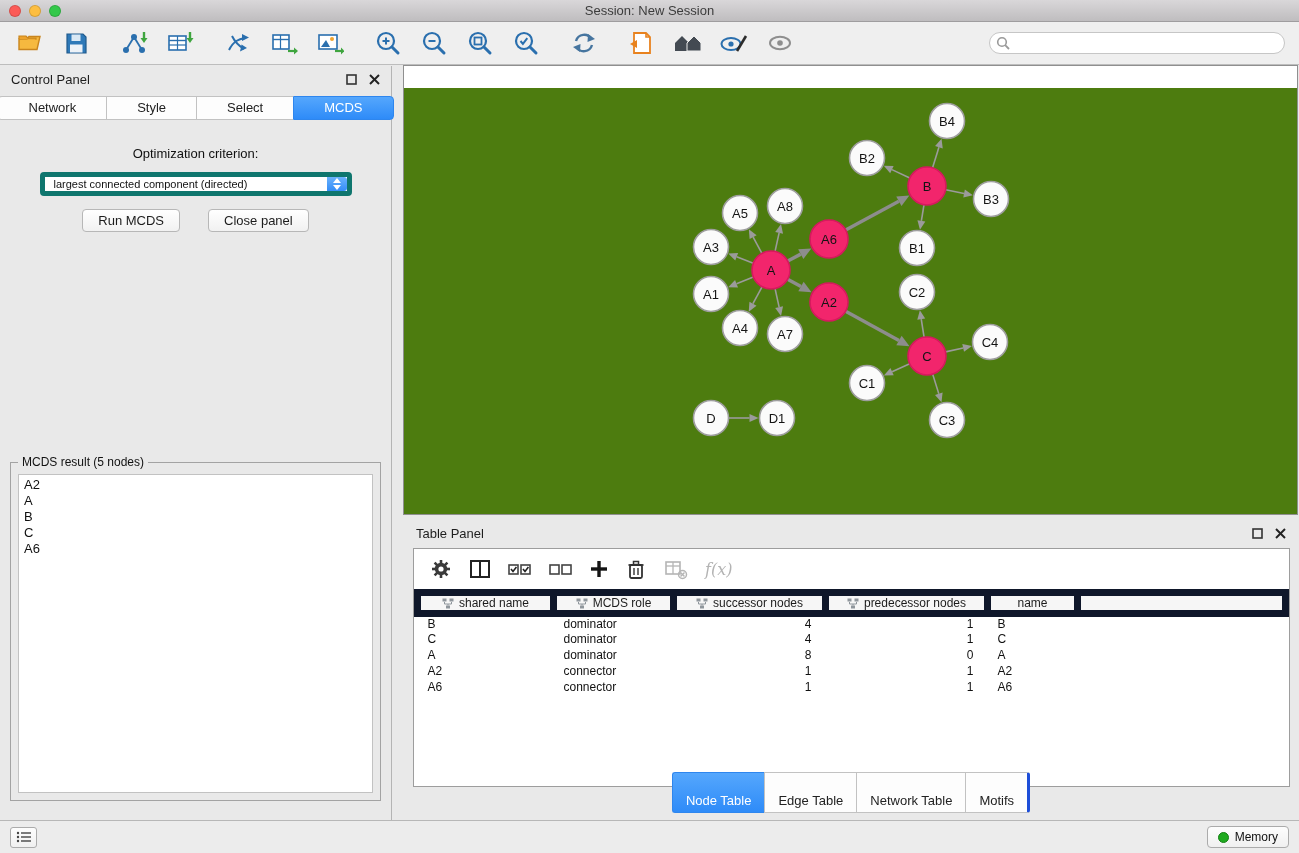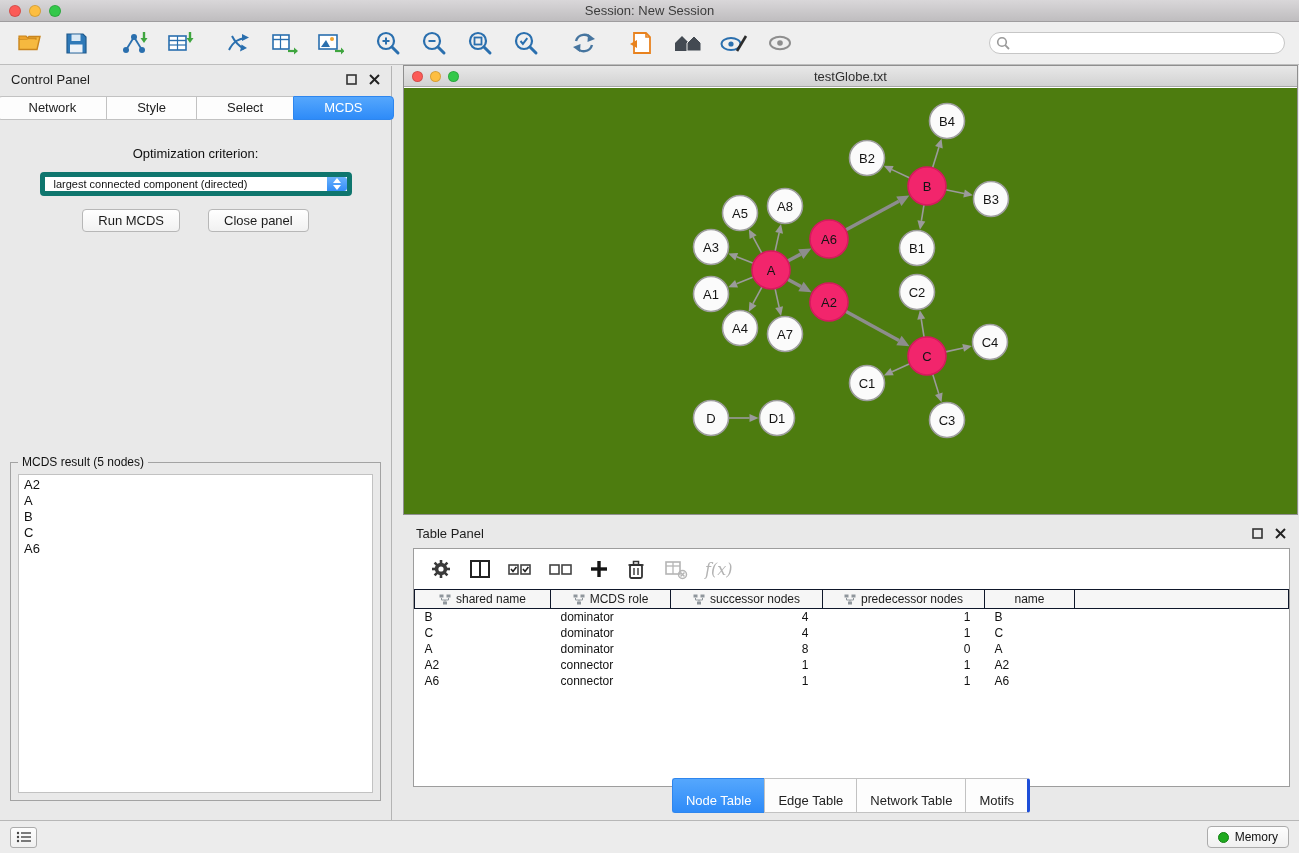--- a/index.html
+++ b/index.html
@@ -76,27 +76,27 @@
   
   .table-panel { position:absolute; left:403px; top:520px; right:0; bottom:33px; background:#e9e9e9; }
   .tp-header { height:26px; display:flex; align-items:center; padding:0 13px;
     font-size:13px; color:#1e1e1e; }
   .tp-body { position:absolute; top:28px; left:10px; right:9px; bottom:33px;
     background:#fff; border:1px solid #9d9d9d; overflow:hidden; }
   .tp-toolbar { height:40px; display:flex; align-items:center; gap:17px; padding:17px 16px; }
   .tp-tool { display:flex; align-items:center; justify-content:center; }
   .fx-label { font-family:"DejaVu Serif", serif; font-style:italic; font-size:16px; color:#b3b3b3; }
   table.node-table { border-collapse:collapse; width:100%; font-size:12px; table-layout:fixed; }
-  table.node-table th { background:#f6f6f6; border:1px solid #0f172a; font-weight:normal;
+  table.node-table th { background:#f6f6f6; border:7px solid #0f172a; font-weight:normal;
     color:#1c1c1c; height:19px; padding:0 4px; white-space:nowrap; overflow:hidden; }
   table.node-table th .th-inner { display:flex; align-items:center; justify-content:center; gap:5px; }
   table.node-table td { height:16px; padding:0 10px; color:#111; white-space:nowrap; overflow:hidden; }
   table.node-table td.num { text-align:right; padding-right:14px; }
   .tp-tabs { position:absolute; bottom:7px; left:0; right:0; display:flex; justify-content:center; }
-  .tp-tab { font-size:13px; padding:14px 13px 4px; background:#fdfdfd; color:#222;
+  .tp-tab { font-size:13px; padding:20px 13px 4px; background:#fdfdfd; color:#222;
     border:1px solid #c2c2c2; border-right:none; }
   .tp-tab:first-child { border-radius:3px 0 0 3px; }
   .tp-tab:last-child { border-radius:0 3px 3px 0; border-right:3px solid #1d4ed8; }
   .tp-tab.active { background:linear-gradient(180deg,#55a7fd,#2e8bf8); color:#fff; border-color:#2e86ee; }
 
   
   .statusbar { position:absolute; bottom:0; left:0; right:0; height:33px;
     background:#ececec; border-top:1px solid #b7b7b7;
     display:flex; align-items:center; padding:0 10px; }
   .menu-btn { width:27px; height:21px; border:1px solid #ababab; border-radius:3px;
@@ -312,28 +312,20 @@
         <div class="result-item">A2</div>
         <div class="result-item">A</div>
         <div class="result-item">B</div>
         <div class="result-item">C</div>
         <div class="result-item">A6</div>
       </div>
   </div>
 </div>
 
 <div class="network-window">
-  <div class="inner-titlebar">
-    <div class="inner-traffic">
-      <div class="light-sm" style="background:#fc5b57"></div>
-      <div class="light-sm" style="background:#fdbe41"></div>
-      <div class="light-sm" style="background:#34c84a"></div>
-    </div>
-    <span>testGlobe.txt</span>
-  </div>
   <div class="graph-area">
     <svg id="graph-svg" width="894" height="427">
         <line x1="357.9223330087103" y1="165.3088058547254" x2="349.1387285400246" y2="149.15830731552904" stroke="#9b9b9b" stroke-width="1.6"></line>
         <polygon points="344.8387810178347,141.25195219408317 352.6526641495561,147.24721952788911 345.62479293049313,151.06939510316897" fill="#9b9b9b"></polygon>
         <line x1="371.0602406973032" y1="163.43889966947103" x2="375.1233358328506" y2="144.8647504783972" stroke="#9b9b9b" stroke-width="1.6"></line>
         <polygon points="377.0466077420995,136.07265032183085 379.03093590243566,145.71953799361893 371.21573576326557,144.0099629631755" fill="#9b9b9b"></polygon>
         <line x1="349.25882377126106" y1="175.19921577898342" x2="332.6780182258064" y2="168.84324031989243" stroke="#9b9b9b" stroke-width="1.6"></line>
         <polygon points="324.27430317008793,165.62181621520037 334.1097622723362,165.10825585068423 331.2462741792766,172.57822478910063" fill="#9b9b9b"></polygon>
         <line x1="349.35894287318007" y1="189.05642285072798" x2="332.5331089993446" y2="195.78675640026214" stroke="#9b9b9b" stroke-width="1.6"></line>
         <polygon points="324.1768187813773,199.12927248744907 331.0475462939282,192.0728496367211 334.01867170476106,199.50066316380318" fill="#9b9b9b"></polygon>

